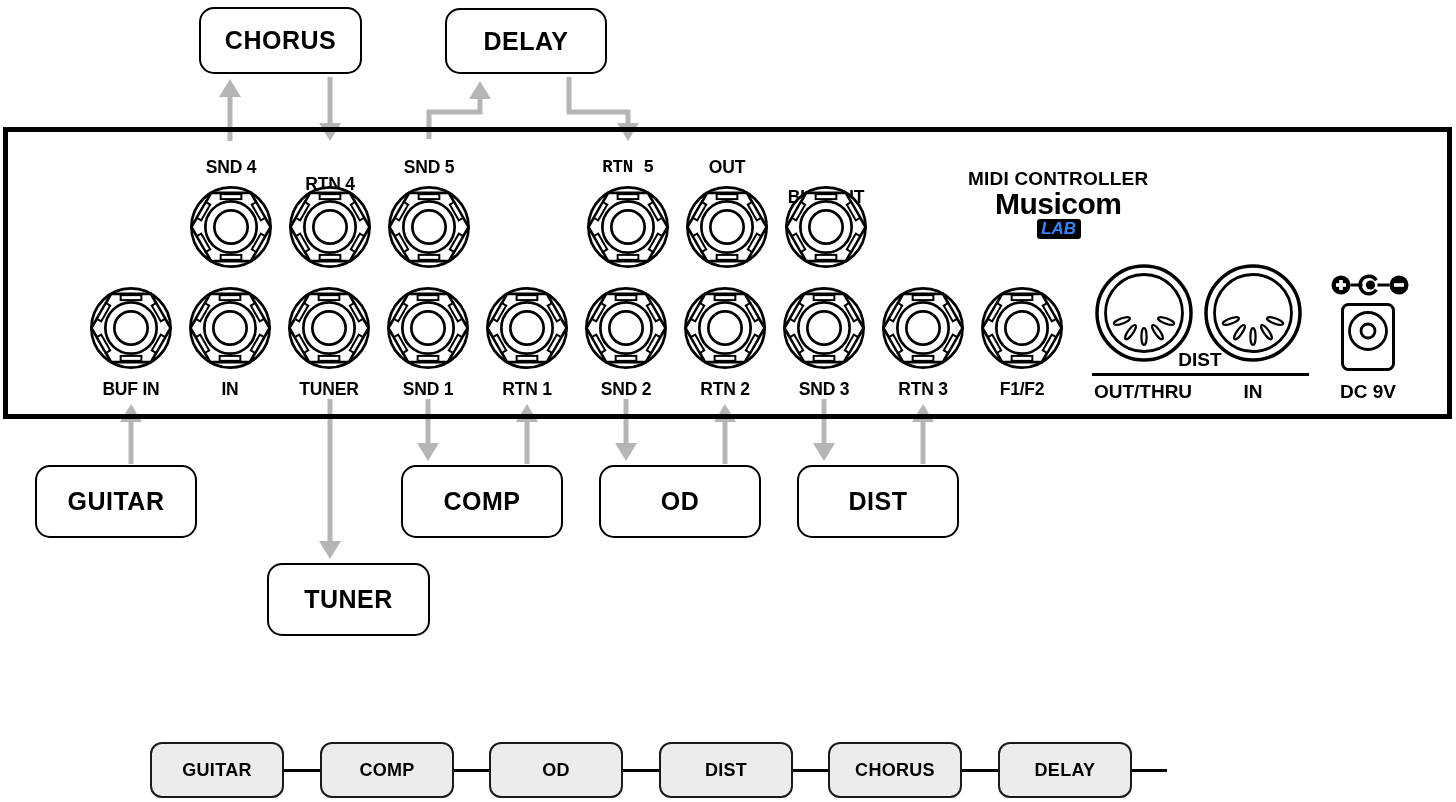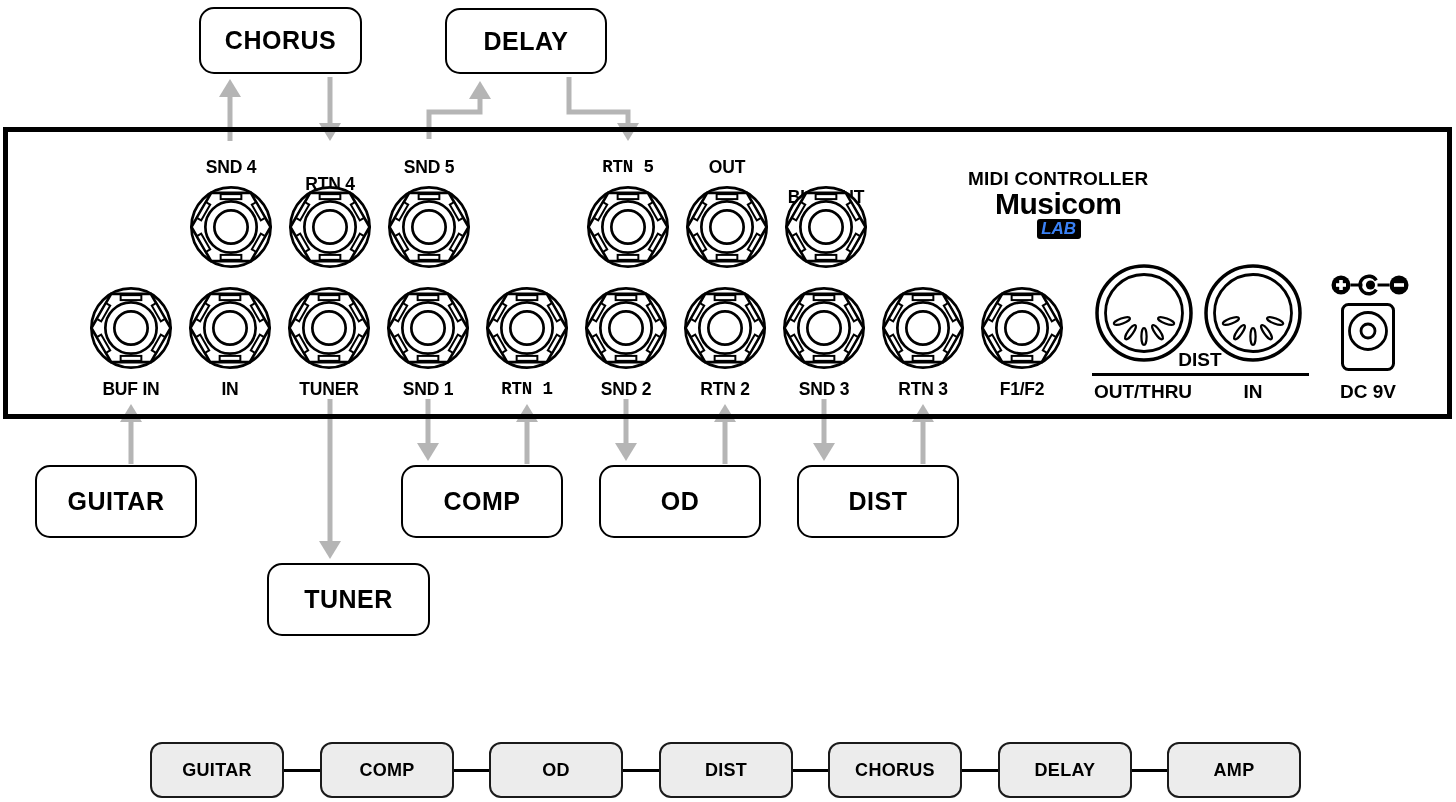--- a/index.html
+++ b/index.html
@@ -174,21 +174,21 @@
         <use href="#sym-jack"></use>
       </svg>
     <div class="jack-label" style="left:264px;top:379px;">TUNER</div>
     <svg class="jack-icon" style="left:383px;top:283px;">
         <use href="#sym-jack"></use>
       </svg>
     <div class="jack-label" style="left:363px;top:379px;">SND 1</div>
     <svg class="jack-icon" style="left:482px;top:283px;">
         <use href="#sym-jack"></use>
       </svg>
-    <div class="jack-label" style="left:462px;top:379px;font-family:Liberation Mono, monospace;">RTN 1</div>
+    <div class="jack-label" style="left:462px;top:379px;">RTN 1</div>
     <svg class="jack-icon" style="left:581px;top:283px;">
         <use href="#sym-jack"></use>
       </svg>
     <div class="jack-label" style="left:561px;top:379px;">SND 2</div>
     <svg class="jack-icon" style="left:680px;top:283px;">
         <use href="#sym-jack"></use>
       </svg>
     <div class="jack-label" style="left:660px;top:379px;">RTN 2</div>
     <svg class="jack-icon" style="left:779px;top:283px;">
         <use href="#sym-jack"></use>
@@ -265,18 +265,15 @@
     </div>
     <div class="chain-link" style="left:793px;width:35px;"></div>
     <div class="chain-box" style="left:828px;">
       <span>CHORUS</span>
     </div>
     <div class="chain-link" style="left:962px;width:36px;"></div>
     <div class="chain-box" style="left:998px;">
       <span>DELAY</span>
     </div>
     <div class="chain-link" style="left:1132px;width:35px;"></div>
-    <div class="chain-box" style="left:1167px;">
-      <span>AMP</span>
-    </div>
 
   </div>
 </div>
 
 </body></html>

